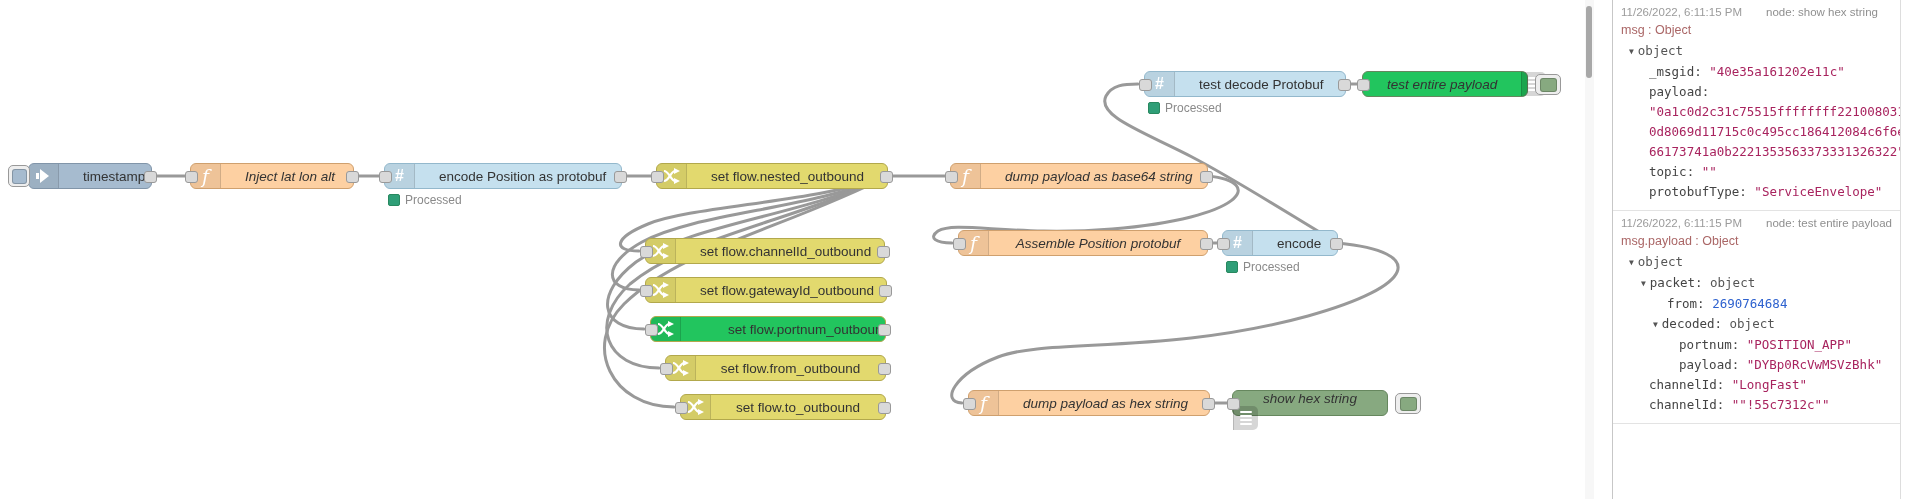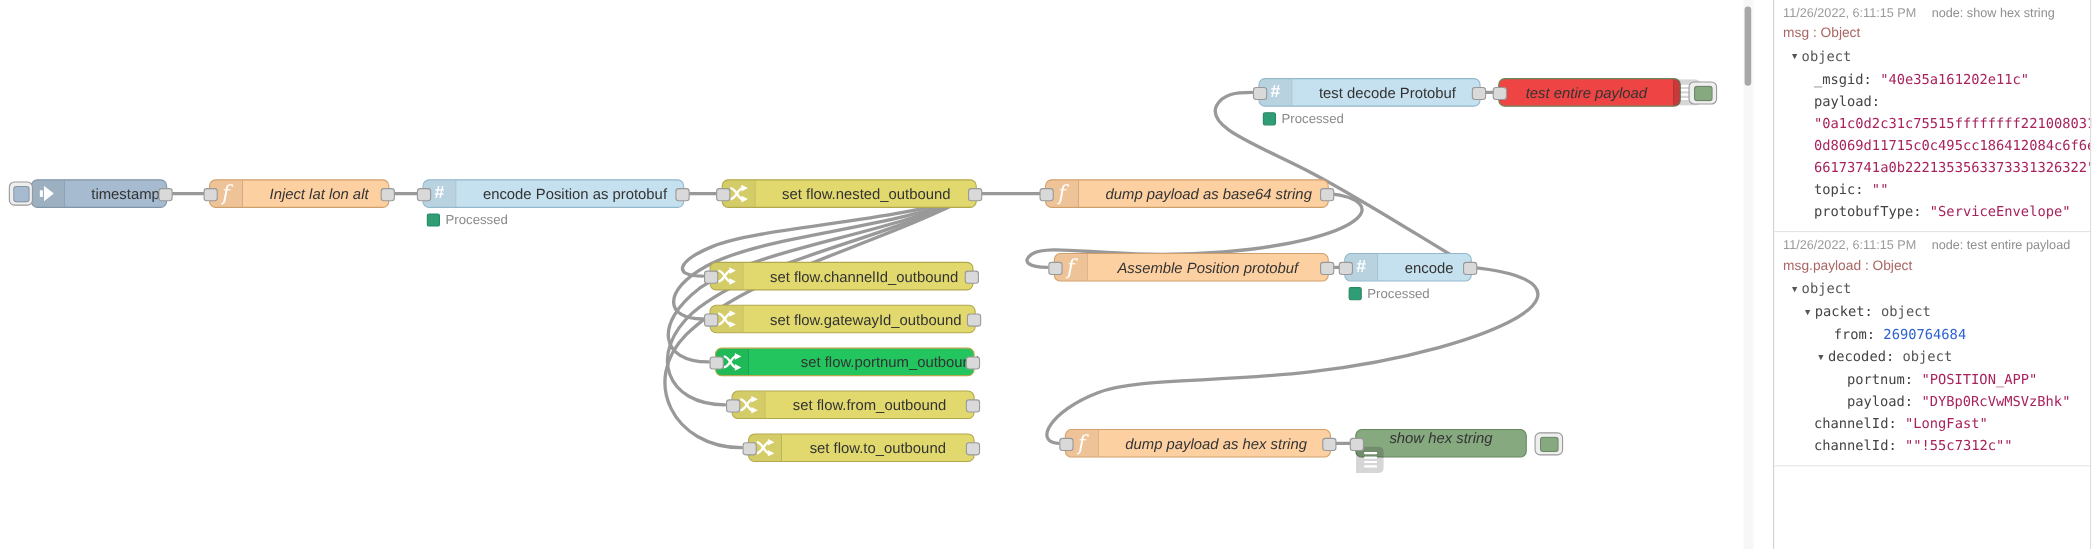--- a/index.html
+++ b/index.html
@@ -32,21 +32,21 @@
   .shellbtn .inner{border-radius:3px;border:1px solid rgba(0,0,0,0.2);}
   
   #cscroll{position:absolute;left:1585px;top:0;width:9px;height:499px;background:#f7f7f7;}
   #cthumb{position:absolute;left:1px;top:6px;width:6px;height:72px;background:#a8a8a8;border-radius:3px;}
   
   #panel-border{position:absolute;left:1612px;top:0;width:1px;height:499px;background:#c7c7c7;}
   #debug-panel{position:absolute;left:1613px;top:0;width:288px;height:499px;background:#fff;overflow:hidden;}
   #panel-redge{position:absolute;left:1900px;top:0;width:1px;height:499px;background:#ddd;}
   .dbg-msg{border-bottom:1px solid #e3e3e3;padding:6px 4px 8px 8px;}
   .dbg-head{font-size:11.5px;color:#9b9b9b;margin-bottom:5px;white-space:nowrap;}
-  .dbg-head .nname{margin-left:14px;color:#8f8f8f;}
+  .dbg-head .nname{margin-left:24px;color:#8f8f8f;}
   .dbg-meta{font-size:12.5px;color:#aa6666;margin-bottom:4px;}
   .dbg-line{font-family:"DejaVu Sans Mono",monospace;font-size:12.5px;line-height:20px;
             color:#444;white-space:nowrap;}
   .caret{display:inline-block;font-size:8px;color:#555;margin-right:4px;vertical-align:1px;}
   .k{color:#444;}
   .v-str{color:#a8235e;}
   .v-num{color:#2e62cf;}
   .v-obj{color:#555;}
 </style>
 </head>
@@ -132,21 +132,21 @@
           <span class="hash">#</span>
         </div>
         <div class="nlbl">test decode Protobuf</div>
         <div class="port in"></div>
         <div class="port out"></div>
       </div>
       <div class="status" style="left: 1148px; top: 101px;">
         <div class="sdot" style="background: rgb(47, 158, 119);"></div>
         <span>Processed</span>
       </div>
-      <div class="node" style="left: 1362px; top: 71px; width: 166px; background: #ef4444; border-color: rgb(102, 135, 94);">
+      <div class="node" style="left: 1362px; top: 71px; width: 166px; background: #22c55e; border-color: rgb(102, 135, 94);">
         <div class="nlbl it">test entire payload</div>
         <div class="nicon-r">
           <div class="hline"></div>
           <div class="hline"></div>
           <div class="hline"></div>
           <div class="hline"></div>
         </div>
         <div class="port in"></div>
       </div>
       <div class="shellbtn" style="left: 1535px; top: 74px; width: 26px; height: 21px;">

